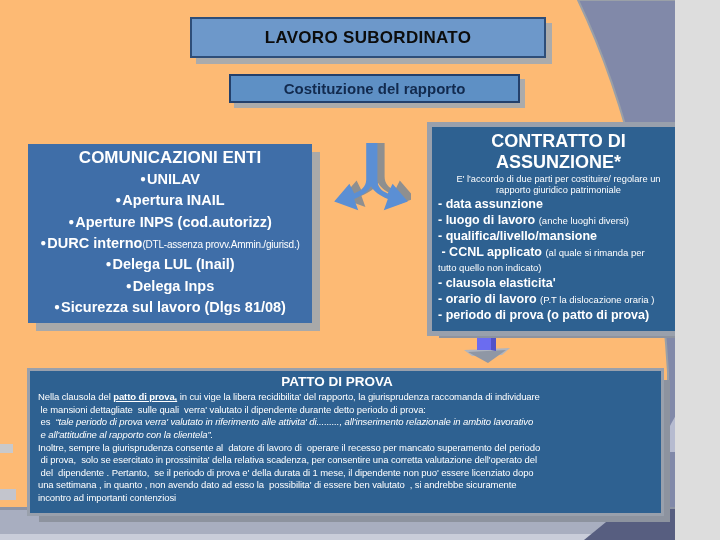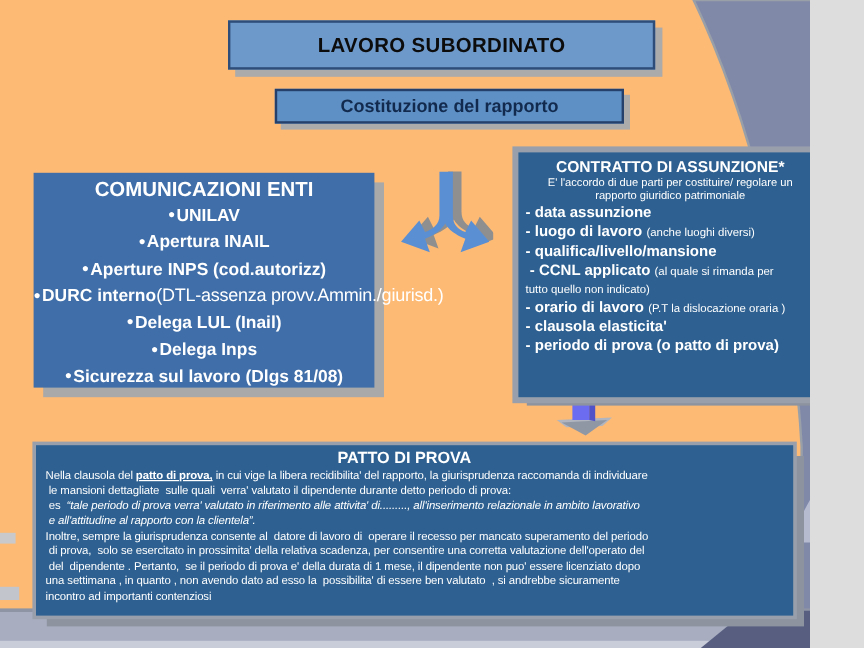--- a/index.html
+++ b/index.html
@@ -24,30 +24,30 @@
   }
 
   .com-box {
     position:absolute; left:28px; top:144px; width:284px; height:179px;
     background:#3f6ea8; box-shadow:8px 8px 0 #a9a9a9;
     color:#ffffff; text-align:center; padding-top:4px; z-index:2;
   }
   .com-title { font-size:17px; font-weight:bold; margin-bottom:1px; }
   .com-item { font-size:14.5px; font-weight:bold; line-height:1.47; white-space:nowrap; }
   .com-item .blt { font-size:10px; vertical-align:2px; margin-right:1px; }
-  .com-item .sm { font-size:15px; font-weight:normal; letter-spacing:-0.2px; }
+  .com-item .sm { font-size:10px; font-weight:normal; letter-spacing:-0.2px; }
 
   .split-arrow { position:absolute; left:331px; top:143px; z-index:2; }
 
   .ctr-box {
     position:absolute; left:432px; top:127px; width:253px; height:204px;
     background:#2e6191; box-shadow:0 0 0 5px #99a0ac, 7px 7px 0 #8d939f;
     color:#ffffff; padding:4px 6px 0 6px; z-index:3;
   }
-  .ctr-title { text-align:center; font-size:13px; font-weight:bold; }
+  .ctr-title { text-align:center; font-size:18px; font-weight:bold; }
   .ctr-sub { text-align:center; font-size:9.3px; line-height:1.18; margin-top:1px; }
   .ctr-item { font-size:12.5px; font-weight:bold; line-height:1.2; margin-top:1px; white-space:pre-wrap; }
   .ctr-item .note { font-size:9.5px; font-weight:normal; }
 
   .down-arrow { position:absolute; left:462px; top:328px; z-index:2; }
 
   .patto-box {
     position:absolute; left:30px; top:371px; width:631px; height:142px;
     background:#2e6191; box-shadow:0 0 0 3px #99a0ac, 9px 9px 0 #8d939f;
     color:#ffffff; padding:3px 25px 0 8px; z-index:3;
@@ -111,22 +111,22 @@
   </svg>
 
   <div class="ctr-box">
     <div class="ctr-title">CONTRATTO DI ASSUNZIONE*</div>
     <div class="ctr-sub">E' l'accordo di due parti per costituire/ regolare un rapporto giuridico patrimoniale</div>
     <div class="ctr-item"><span>- data assunzione</span><span class="note"></span></div>
     <div class="ctr-item"><span>- luogo di lavoro </span><span class="note">(anche luoghi diversi)</span></div>
     <div class="ctr-item"><span>- qualifica/livello/mansione</span><span class="note"></span></div>
     <div class="ctr-item"><span> - CCNL applicato </span><span class="note">(al quale si rimanda per
 tutto quello non indicato)</span></div>
+    <div class="ctr-item"><span>- clausola elasticita'</span><span class="note"></span></div>
     <div class="ctr-item"><span>- orario di lavoro </span><span class="note">(P.T la dislocazione oraria )</span></div>
-    <div class="ctr-item"><span>- clausola elasticita'</span><span class="note"></span></div>
     <div class="ctr-item"><span>- periodo di prova (o patto di prova)</span><span class="note"></span></div>
   </div>
 
   <svg class="down-arrow" width="50" height="36" viewBox="0 0 50 36">
     <polygon points="2,22 48,20 40,27 10,28" fill="#b0b5bf"></polygon>
     <polygon points="6,24 44,22 26,35" fill="#8f97a5"></polygon>
     <rect x="15" y="1" width="14" height="21" fill="#6b6cf0"></rect>
     <polygon points="29,1 34,3 34,23 29,22" fill="#5152c8"></polygon>
   </svg>
 

